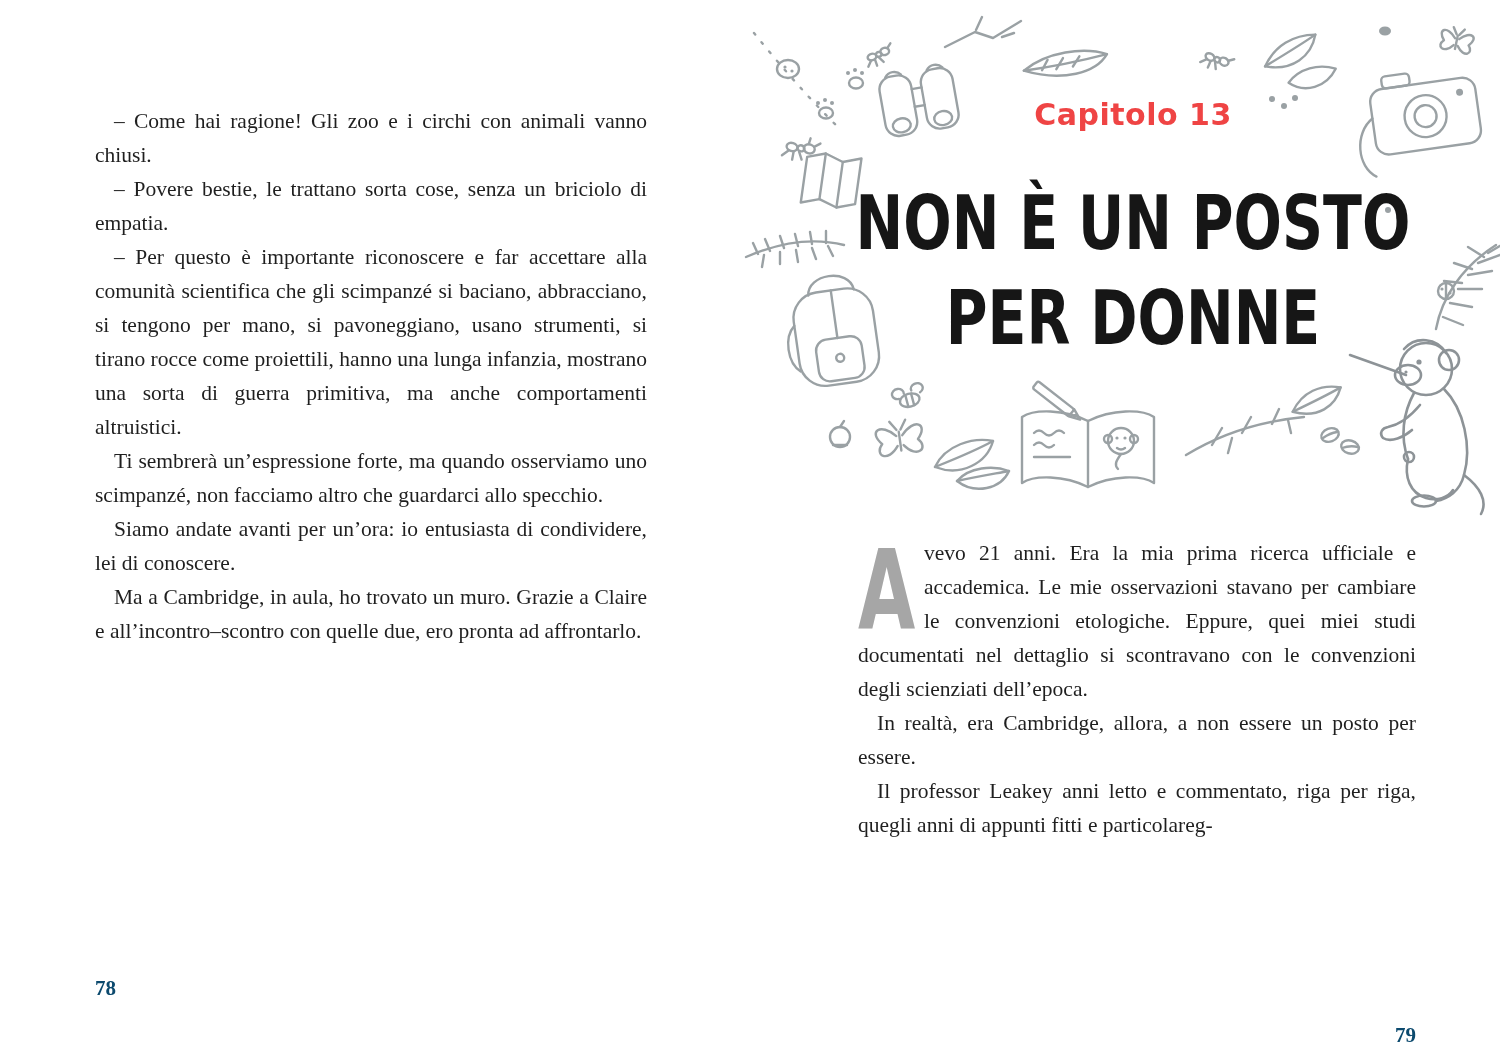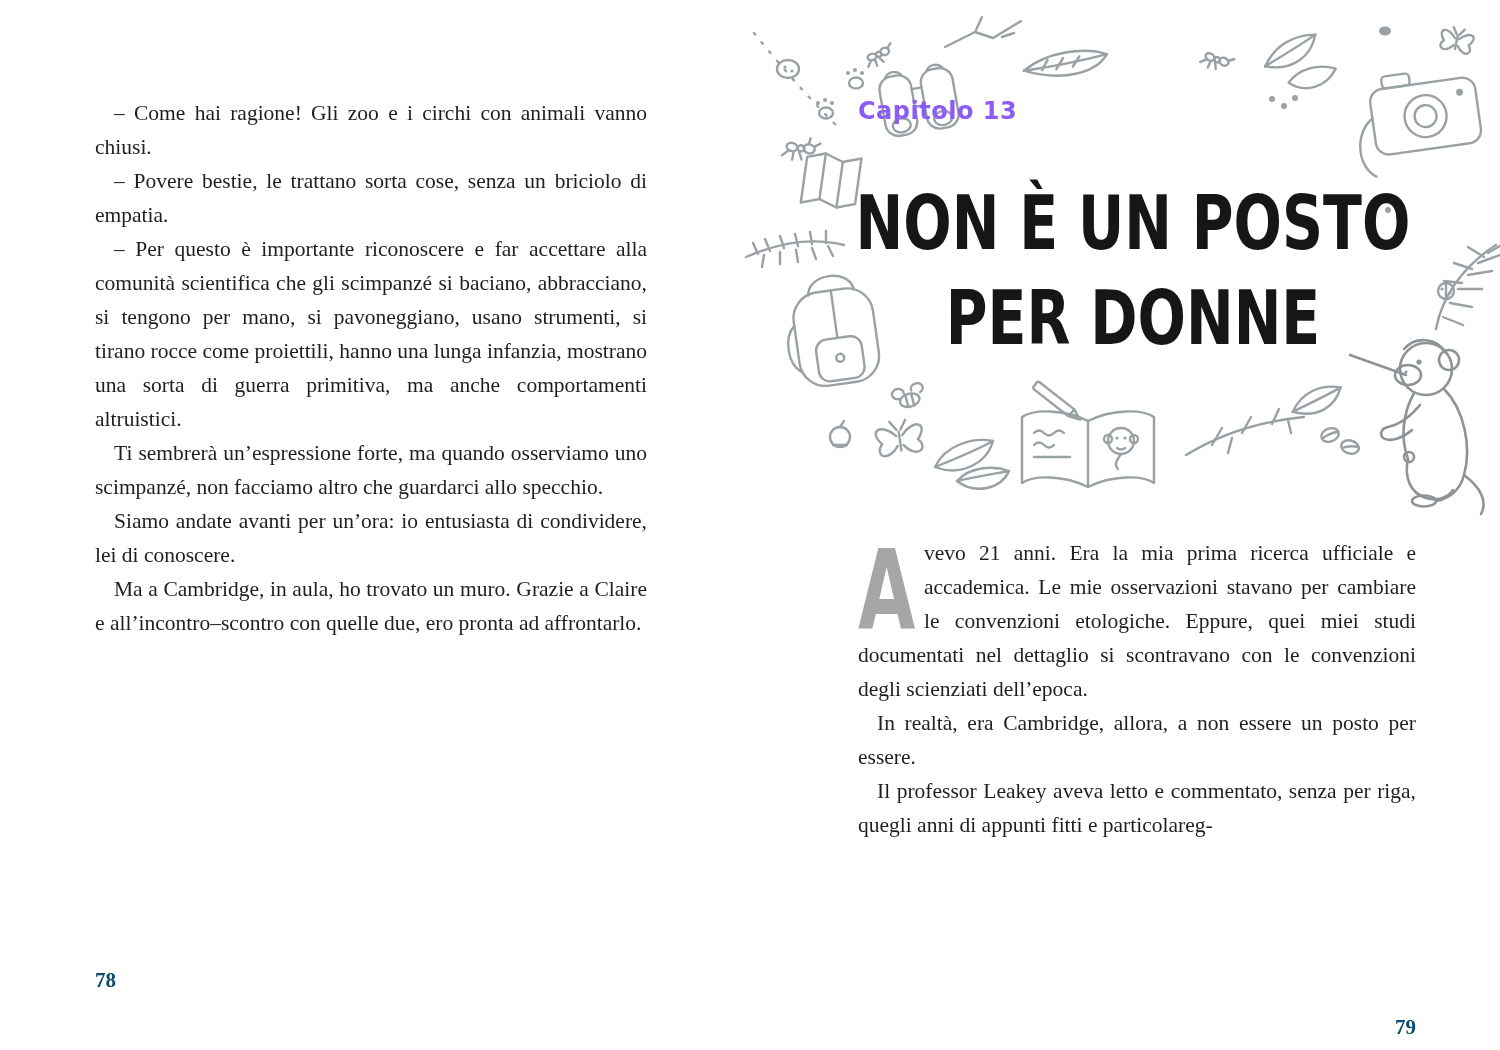--- a/index.html
+++ b/index.html
@@ -4,21 +4,21 @@
 <style>
   * { margin:0; padding:0; box-sizing:border-box; }
   html,body { width:1500px; height:1050px; }
   body {
     position:relative;
     background:#ffffff;
     font-family:"Liberation Serif", serif;
     color:#1f1f1f;
     overflow:hidden;
   }
-  .page { position:absolute; top:0; height:1034px; }
+  .page { position:absolute; top:8px; height:1034px; }
   .page.left  { left:0; width:750px; }
   .page.right { left:750px; width:750px; }
 
   .text-col p {
     font-size:21.5px;
     line-height:34px;
     text-align:justify;
     text-indent:19px;
     color:#1f1f1f;
   }
@@ -40,26 +40,26 @@
     color:#a6a6a6;
     transform:scaleY(1.5);
     transform-origin:50% 45%;
     margin:0 12px 0 0;
     text-align:left;
   }
 
   .chapter-label {
     position:absolute;
     left:858px; top:97px; width:550px;
-    text-align:left;
+    text-align:center;
     font-family:"DejaVu Sans", sans-serif;
     font-weight:700;
-    font-size:24px;
+    font-size:30px;
     letter-spacing:0.5px;
-    color:#8b5cf6;
+    color:#ef4444;
   }
   .chapter-title {
     position:absolute;
     left:833px; top:176px; width:600px;
     text-align:center;
     font-family:"DejaVu Sans", sans-serif;
     font-weight:800;
     font-size:57px;
     line-height:73px;
     color:#161616;
@@ -303,14 +303,14 @@
 
 <div class="chapter-label">Capitolo 13</div>
 <h1 class="chapter-title">
   <span>NON È UN POSTO</span>
   <span>PER DONNE</span>
 </h1>
 
 <div class="text-col right-col">
   <p class="first-par"><span class="dropcap">A</span><span>vevo 21 anni. Era la mia prima ricerca ufficiale e accademica. Le mie osservazioni stavano per cambiare le convenzioni etologiche. Eppure, quei miei studi documentati nel dettaglio si scontravano con le convenzioni degli scienziati dell’epoca.</span></p>
   <p>In realtà, era Cambridge, allora, a non essere un posto per essere.</p>
-  <p>Il professor Leakey aveva letto e commentato, senza per riga, quegli anni di appunti fitti e particolareg-</p>
+  <p>Il professor Leakey anni letto e commentato, riga per riga, quegli anni di appunti fitti e particolareg-</p>
 </div>
 
 </body></html>

